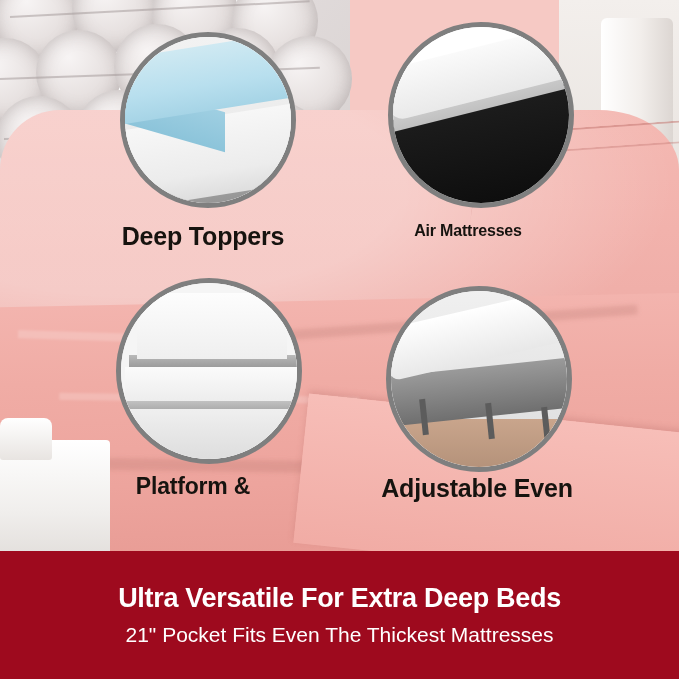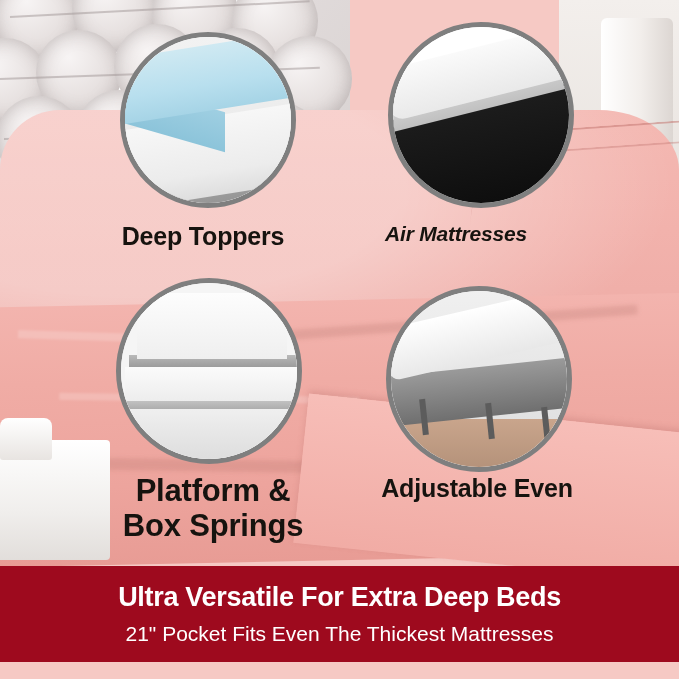--- a/index.html
+++ b/index.html
@@ -290,31 +290,31 @@
   
   .label {
     position: absolute;
     text-align: center;
     font-weight: bold;
     color: #16130f;
     line-height: 1.12;
     letter-spacing: -0.2px;
   }
   .label-foam      { left: 88px;  top: 222px; width: 230px; font-size: 25px; }
-  .label-air       { left: 336px; top: 222px; width: 240px; font-size: 21px; font-style: italic; }
-  .label-platform  { left: 100px;  top: 474px; width: 226px; font-size: 31px; }
+  .label-air       { left: 348px; top: 222px; width: 240px; font-size: 16px; }
+  .label-platform  { left: 80px;  top: 474px; width: 226px; font-size: 23px; }
   .label-adjust    { left: 352px; top: 474px; width: 250px; font-size: 25px; }
 
   
   .banner {
     position: absolute;
     left: 0;
-    bottom: 17px;
+    bottom: 0;
     width: 679px;
-    height: 96px;
+    height: 128px;
     background: #9e0a1e;
     display: flex;
     flex-direction: column;
     align-items: center;
     justify-content: center;
   }
   .banner-title {
     color: #ffffff;
     font-size: 27px;
     font-weight: bold;
@@ -396,21 +396,20 @@
   <div class="circle c3">
     <div class="c3-bg"></div>
     <div class="bs-bot"></div>
     <div class="bs-band2"></div>
     <div class="bs-mid"></div>
     <div class="bs-band"></div>
     <div class="bs-top"></div>
   </div>
   <div class="label label-platform">
     <div>Platform &amp;</div>
-    <div>Box Springs</div>
   </div>
 
   <div class="circle c4">
     <div class="c4-bg"></div>
     <div class="adj-floor"></div>
     <div class="adj-base"></div>
     <div class="adj-leg" style="left:30px; top:108px; transform:rotate(-6deg);"></div>
     <div class="adj-leg" style="left:96px; top:112px; transform:rotate(-6deg);"></div>
     <div class="adj-leg" style="left:152px;top:116px; transform:rotate(-6deg);"></div>
     <div class="adj-mat"></div>

